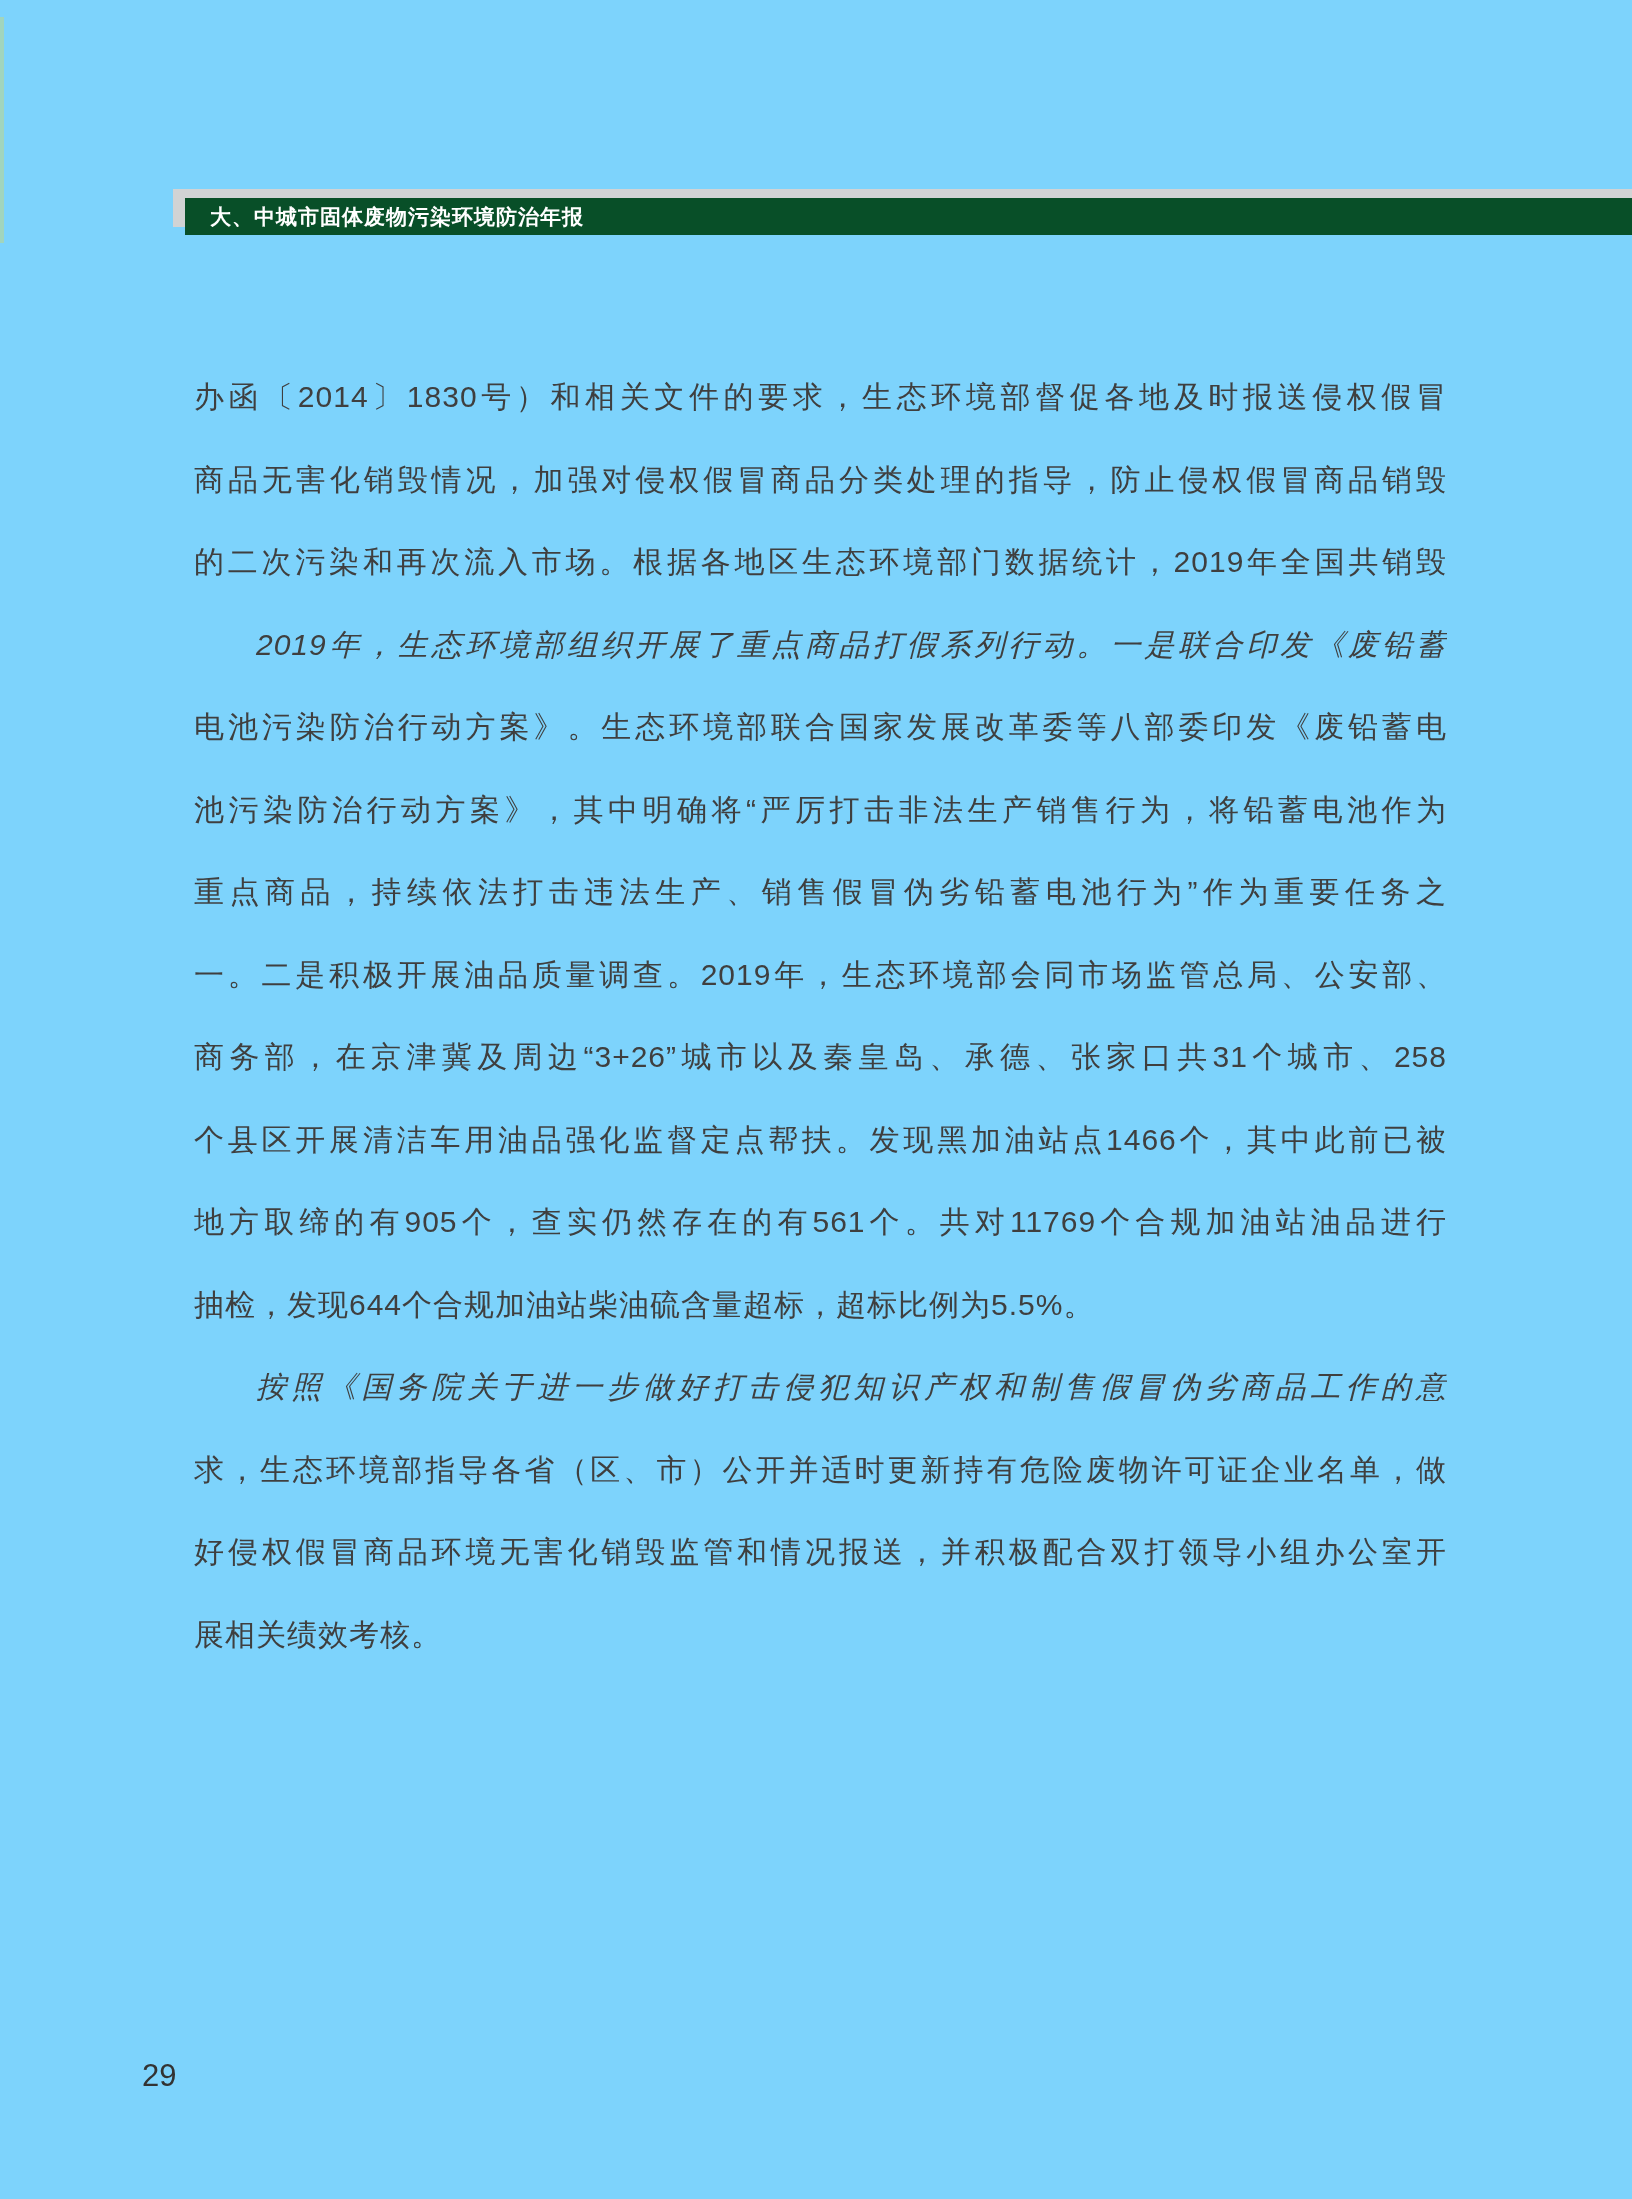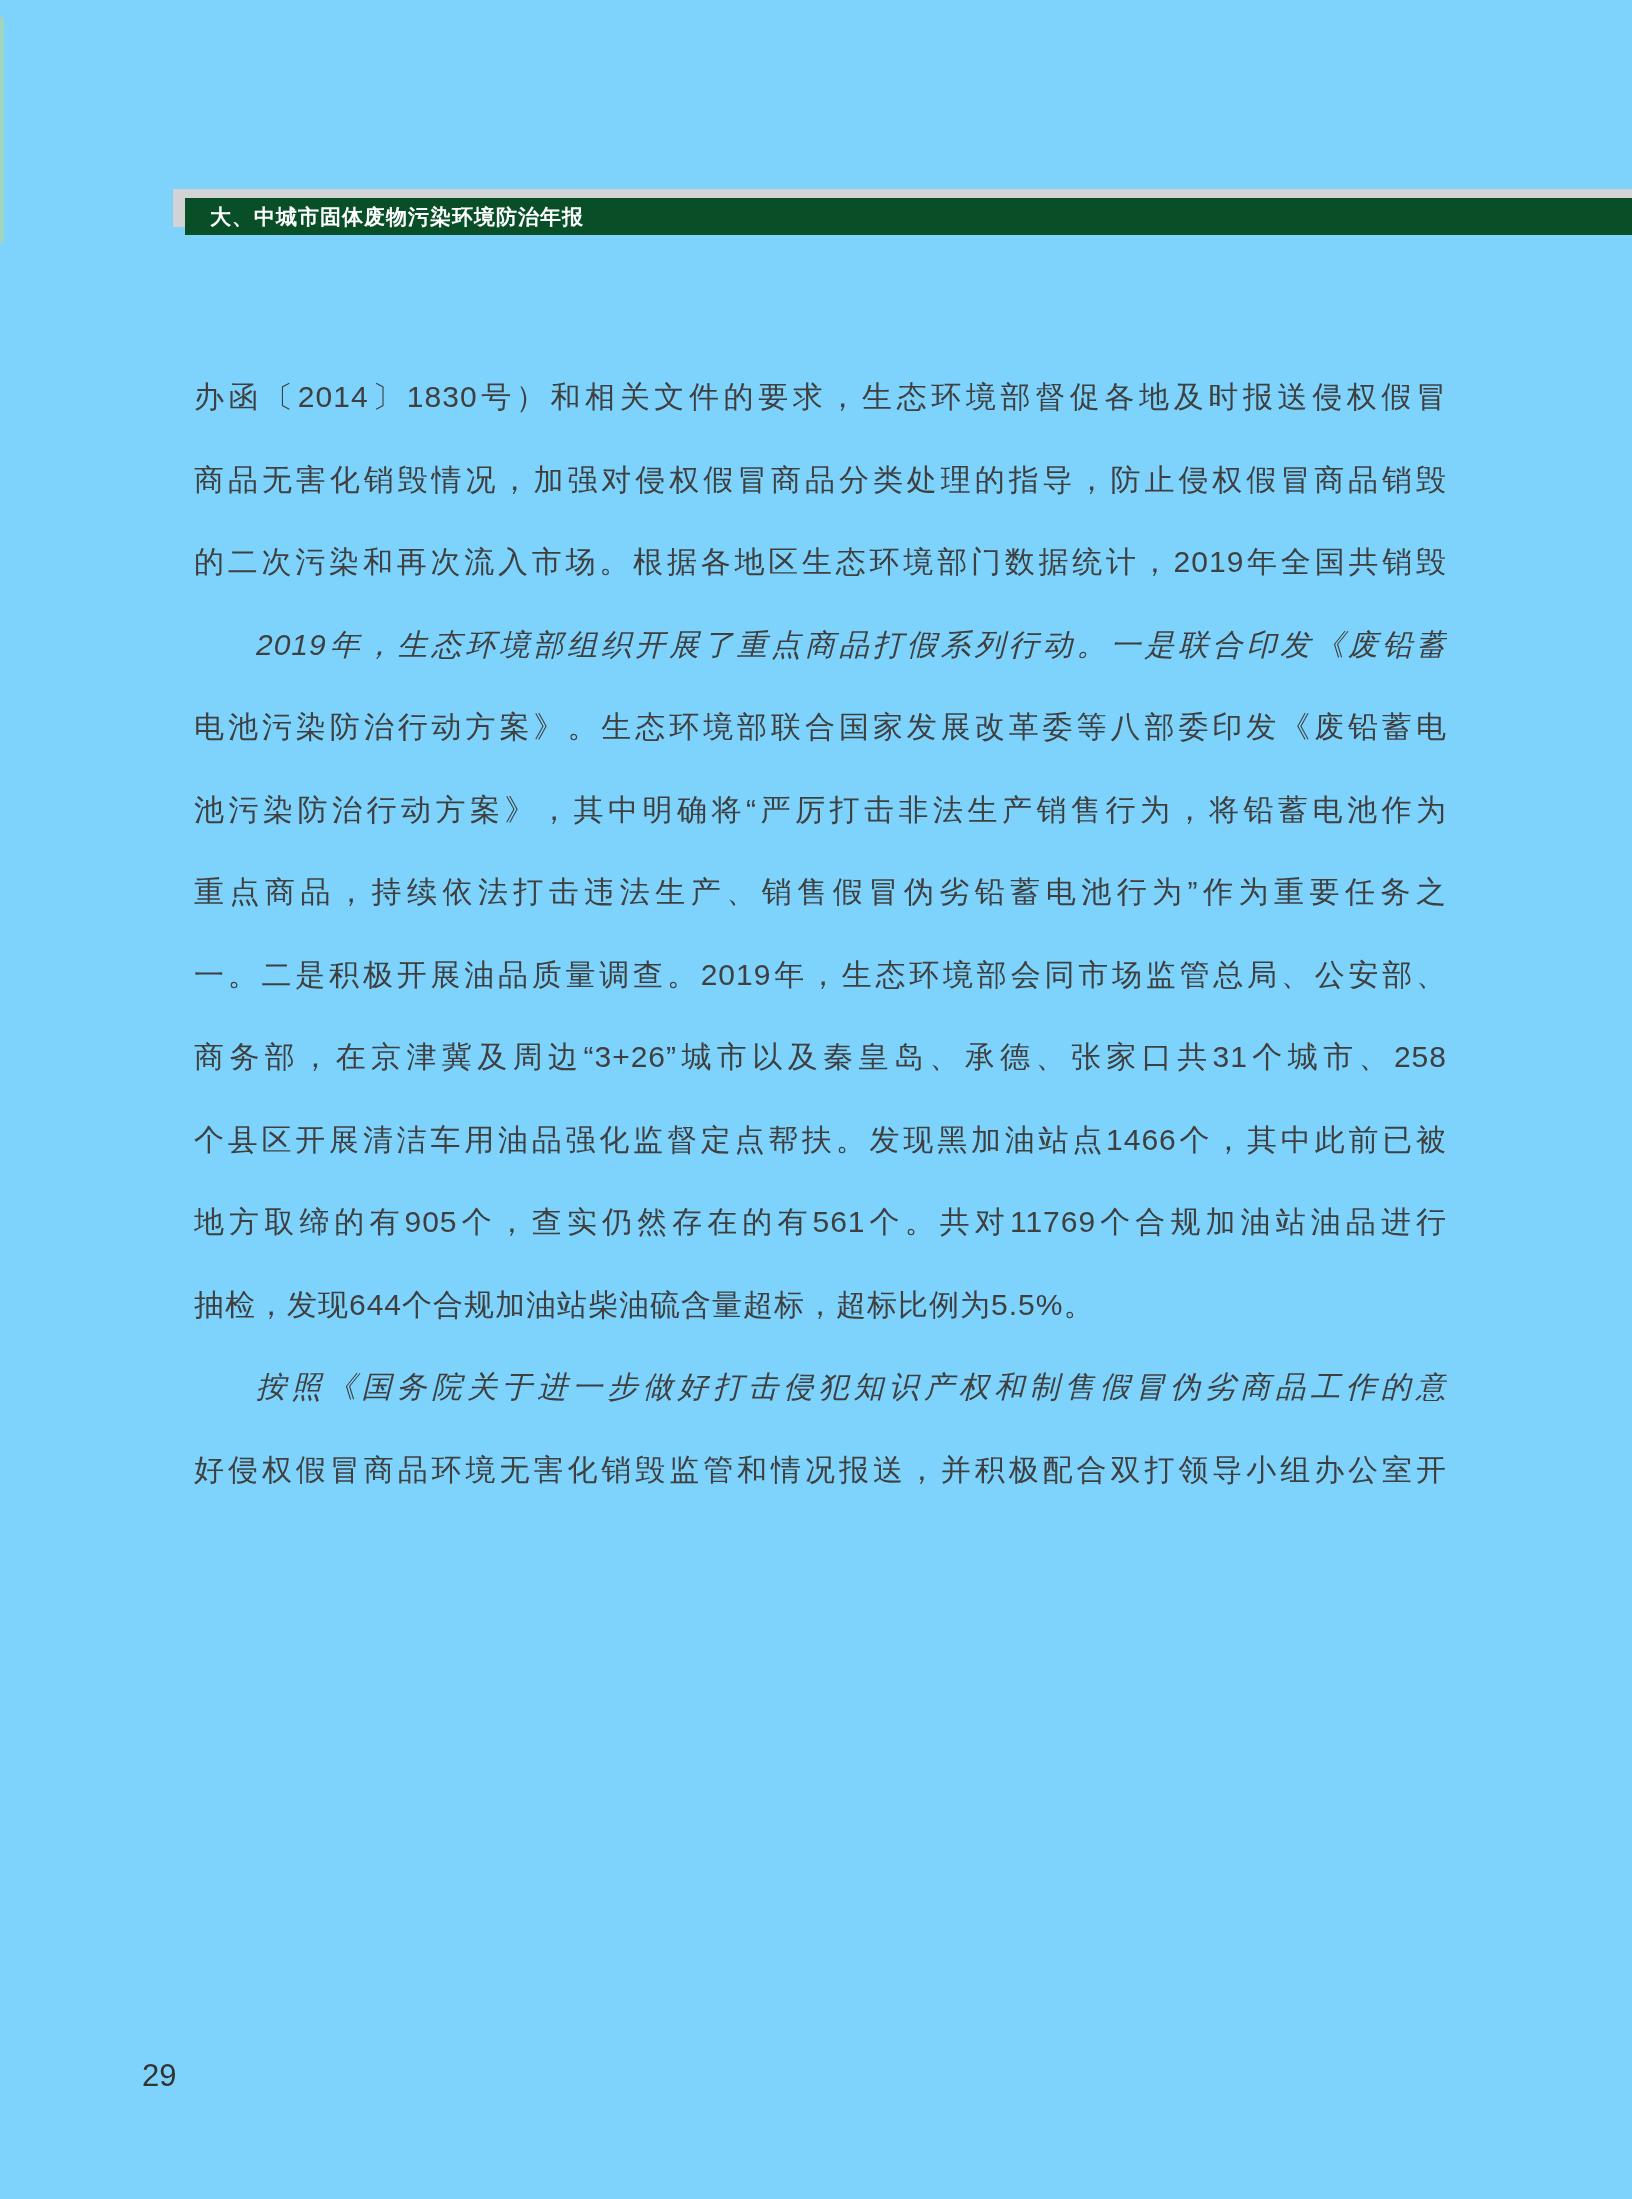--- a/index.html
+++ b/index.html
@@ -84,18 +84,20 @@
       <div class="line indent">2019年，生态环境部组织开展了重点商品打假系列行动。一是联合印发《废铅蓄</div>
       <div class="line">电池污染防治行动方案》。生态环境部联合国家发展改革委等八部委印发《废铅蓄电</div>
       <div class="line">池污染防治行动方案》，其中明确将“严厉打击非法生产销售行为，将铅蓄电池作为</div>
       <div class="line">重点商品，持续依法打击违法生产、销售假冒伪劣铅蓄电池行为”作为重要任务之</div>
       <div class="line">一。二是积极开展油品质量调查。2019年，生态环境部会同市场监管总局、公安部、</div>
       <div class="line">商务部，在京津冀及周边“3+26”城市以及秦皇岛、承德、张家口共31个城市、258</div>
       <div class="line">个县区开展清洁车用油品强化监督定点帮扶。发现黑加油站点1466个，其中此前已被</div>
       <div class="line">地方取缔的有905个，查实仍然存在的有561个。共对11769个合规加油站油品进行</div>
       <div class="line last">抽检，发现644个合规加油站柴油硫含量超标，超标比例为5.5%。</div>
       <div class="line indent">按照《国务院关于进一步做好打击侵犯知识产权和制售假冒伪劣商品工作的意</div>
+      <div class="line">求，生态环境部指导各省（区、市）公开并适时更新持有危险废物许可证企业名单，做</div>
       <div class="line">好侵权假冒商品环境无害化销毁监管和情况报送，并积极配合双打领导小组办公室开</div>
+      <div class="line last">展相关绩效考核。</div>
     </div>
 
   <div class="page-number">29</div>
 
 </div>
 
 </body></html>

